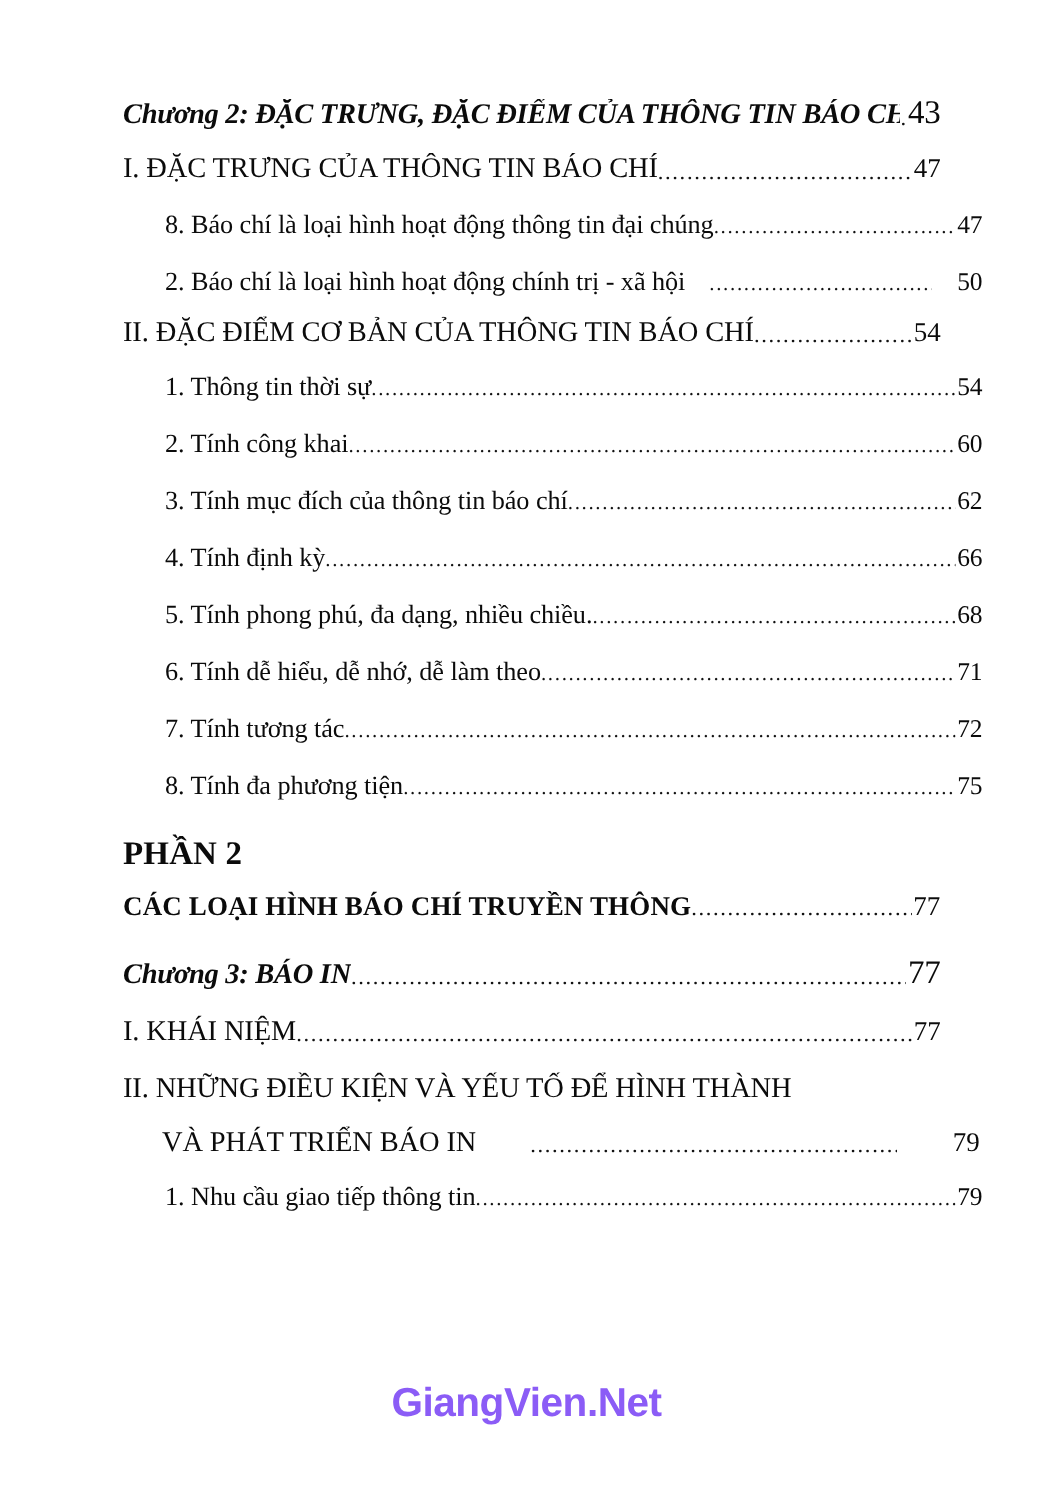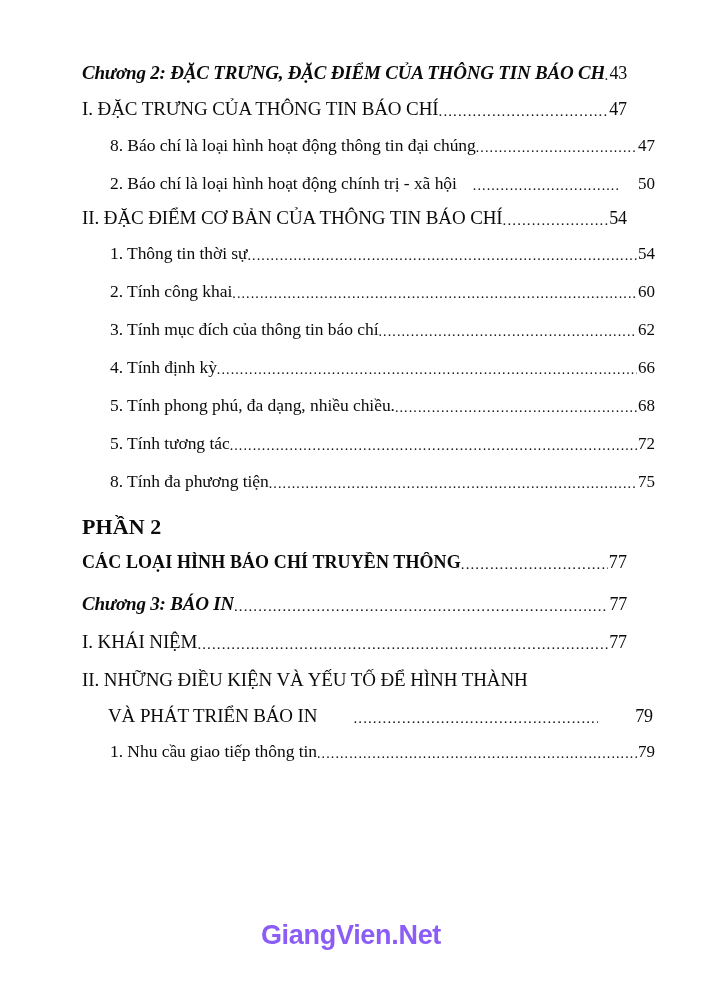--- a/index.html
+++ b/index.html
@@ -75,21 +75,21 @@
   
 
   
   .lvl-chapter {
     margin-top: 0;
     font-weight: bold;
     font-style: italic;
     font-size: 19px;
     letter-spacing: -0.2px;
   }
-  .lvl-chapter .toc-page { font-style: normal; font-weight: normal; font-size: 18px; }
+  .lvl-chapter .toc-page { font-style: normal; font-weight: normal; font-size: 22px; }
   .lvl-chapter .toc-leader::after { font-style: normal; font-weight: normal; }
 
   
   .lvl-section {
     font-weight: normal;
     font-style: normal;
     font-size: 19px;
     letter-spacing: -0.1px;
   }
   .lvl-section .toc-page { font-size: 18px; }
@@ -196,21 +196,26 @@
         <span class="toc-title">4. Tính định kỳ</span>
         <span class="toc-leader"></span>
         <span class="toc-page">66</span>
       </div>
       <div class="toc-row lvl-item" style="margin-top: 17px;">
         <span class="toc-title">5. Tính phong phú, đa dạng, nhiều chiều. </span>
         <span class="toc-leader"></span>
         <span class="toc-page">68</span>
       </div>
       <div class="toc-row lvl-item" style="margin-top: 17px;">
-        <span class="toc-title">5. Tính tương tác </span>
+        <span class="toc-title">6. Tính dễ hiểu, dễ nhớ, dễ làm theo </span>
+        <span class="toc-leader"></span>
+        <span class="toc-page">71</span>
+      </div>
+      <div class="toc-row lvl-item" style="margin-top: 17px;">
+        <span class="toc-title">7. Tính tương tác </span>
         <span class="toc-leader"></span>
         <span class="toc-page">72</span>
       </div>
       <div class="toc-row lvl-item" style="margin-top: 17px;">
         <span class="toc-title">8. Tính đa phương tiện </span>
         <span class="toc-leader"></span>
         <span class="toc-page">75</span>
       </div>
       <div class="toc-row lvl-part no-leader" style="margin-top: 22px;">
         <span class="toc-title">PHẦN 2</span>

